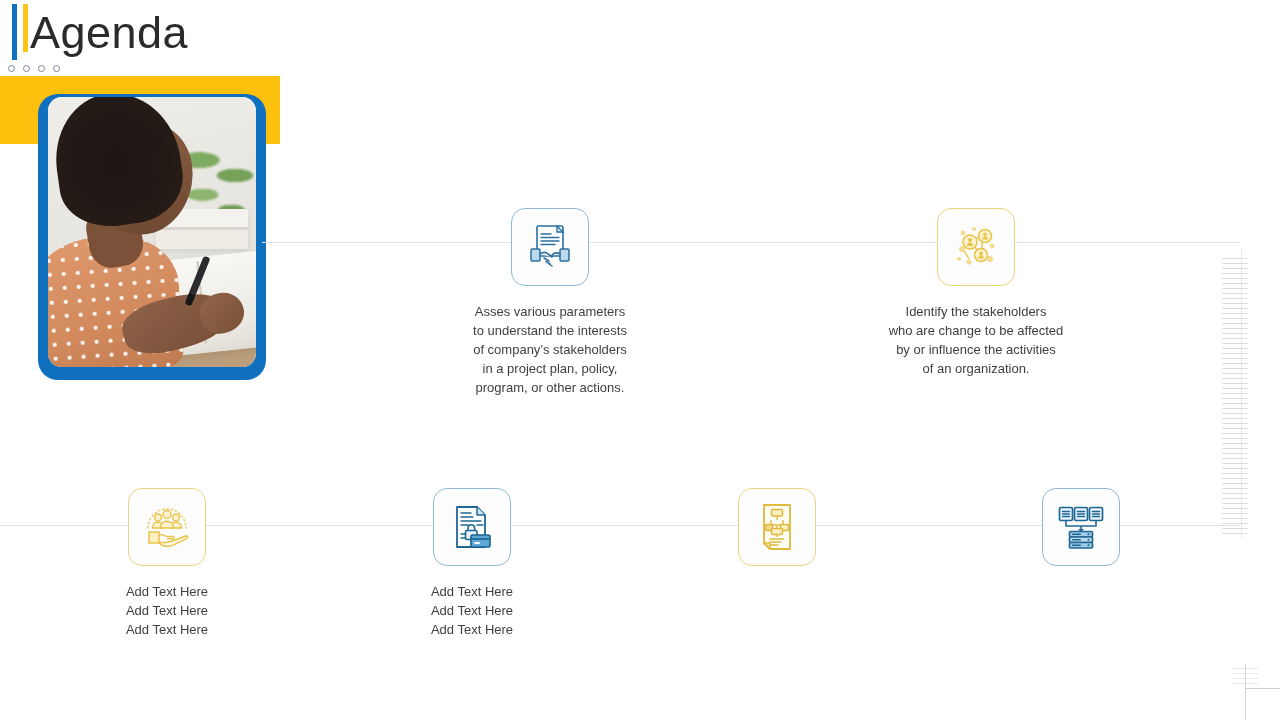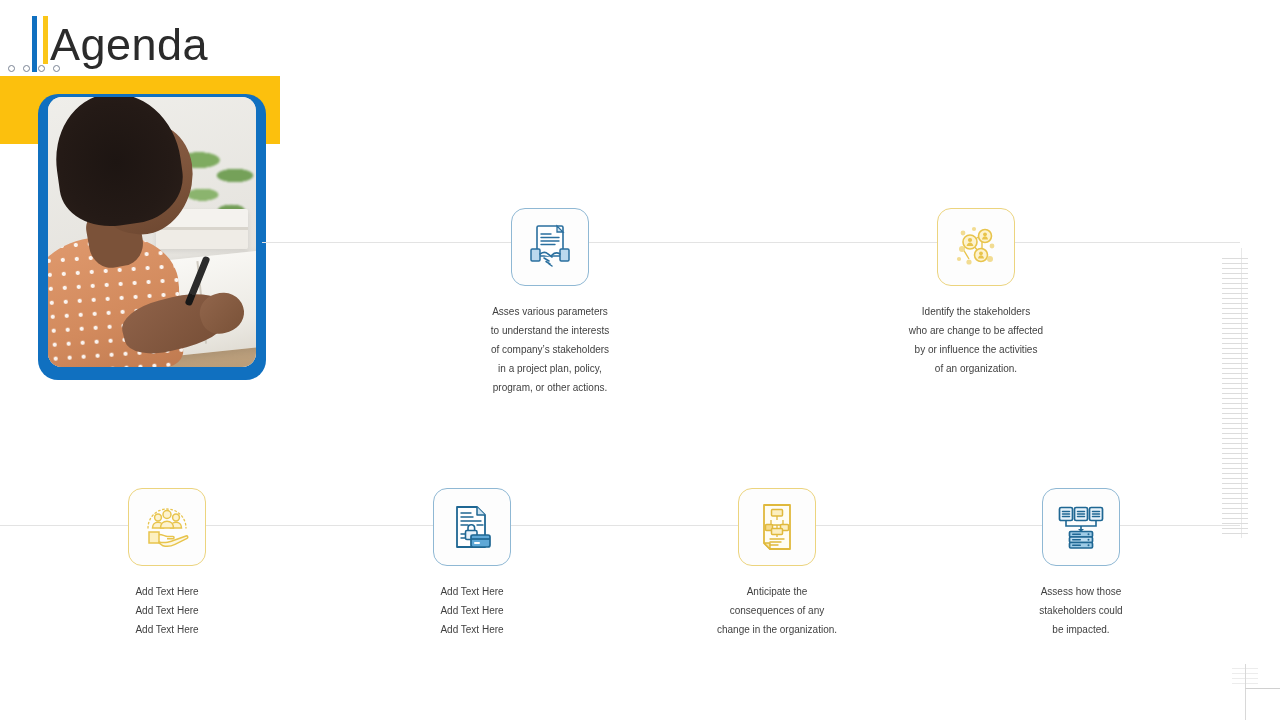--- a/index.html
+++ b/index.html
@@ -13,24 +13,23 @@
     position: relative;
     overflow: hidden;
     font-family: "Liberation Sans", sans-serif;
     color: #404040;
   }
 
   
   #title-area {
     position: absolute;
     left: 0;
-    top: 16px;
+    top: 4px;
     width: 420px;
     height: 62px;
-    margin-left: 20px;
   }
   .accent-bar {
     position: absolute;
     top: 0;
     width: 5px;
   }
   #accent-bar-blue {
     left: 12px;
     height: 56px;
     background: #1070c0;
@@ -250,21 +249,21 @@
     align-items: center;
     justify-content: center;
     box-sizing: border-box;
   }
   .icon-box.blue  { border-color: #8fb8d4; }
   .icon-box.yellow{ border-color: #ecd47e; }
   .icon-box svg { display: block; }
 
   .step-text {
     margin-top: 16px;
-    font-size: 10px;
+    font-size: 13px;
     line-height: 19px;
     color: #3f3f3f;
     white-space: pre-line;
   }
 
   
   #step-1 { left: 440px; top: 208px; }
   #step-2 { left: 866px; top: 208px; }
   #step-3 { left: 57px;  top: 488px; }
   #step-4 { left: 362px; top: 488px; }
@@ -426,23 +425,20 @@
       </g>
       <rect x="20.5" y="8.5" width="11" height="6.5" rx="1" fill="#fcefc0" stroke="#e0b93c" stroke-width="1.5"></rect>
       <rect x="14.5" y="23.5" width="7" height="6" rx="1" fill="#f6db8c" stroke="#e0b93c" stroke-width="1.5"></rect>
       <rect x="29.5" y="23.5" width="8" height="6" rx="1" fill="#fcefc0" stroke="#e0b93c" stroke-width="1.5"></rect>
       <rect x="20.5" y="27.5" width="11" height="6" rx="1" fill="#fcefc0" stroke="#e0b93c" stroke-width="1.5"></rect>
       <g stroke="#e0b93c" stroke-width="1.4" stroke-linecap="round">
         <path d="M19 38h14M19 41h11M19 44h8"></path>
       </g>
     </svg>
   </div>
-  <div class="step-text">Anticipate the
-consequences of any
-change in the organization.</div>
 </div>
 
 <div class="step" id="step-6">
   <div class="icon-box blue">
     <svg width="52" height="52" viewBox="0 0 52 52" fill="none">
       <g fill="#e7f2fa" stroke="#1f6793" stroke-width="1.7">
         <rect x="4.5" y="6.5" width="13" height="13" rx="1.6"></rect>
         <rect x="19.5" y="6.5" width="13" height="13" rx="1.6"></rect>
         <rect x="34.5" y="6.5" width="13" height="13" rx="1.6"></rect>
       </g>
@@ -463,16 +459,13 @@
       <g fill="#1f6793">
         <rect x="17" y="32.5" width="9" height="1.5" rx=".7"></rect>
         <rect x="17" y="38" width="9" height="1.5" rx=".7"></rect>
         <rect x="17" y="43.5" width="9" height="1.5" rx=".7"></rect>
         <circle cx="33.5" cy="33.2" r="1"></circle>
           <circle cx="33.5" cy="38.7" r="1"></circle>
           <circle cx="33.5" cy="44.2" r="1"></circle>
       </g>
     </svg>
   </div>
-  <div class="step-text">Assess how those
-stakeholders could
-be impacted.</div>
 </div>
 
 </body></html>

